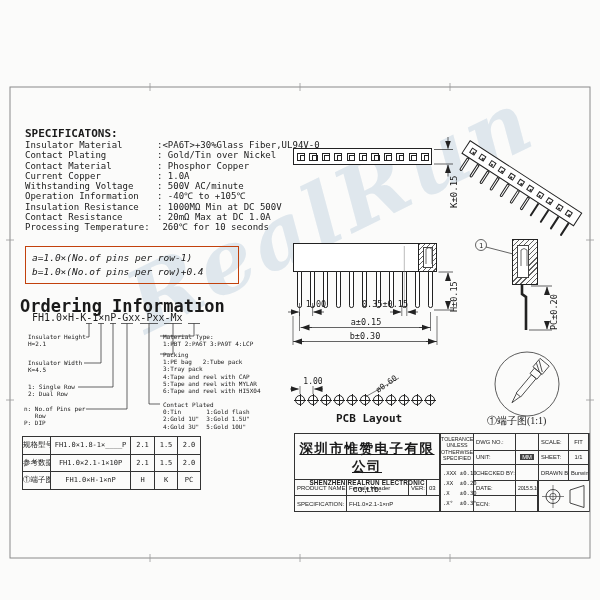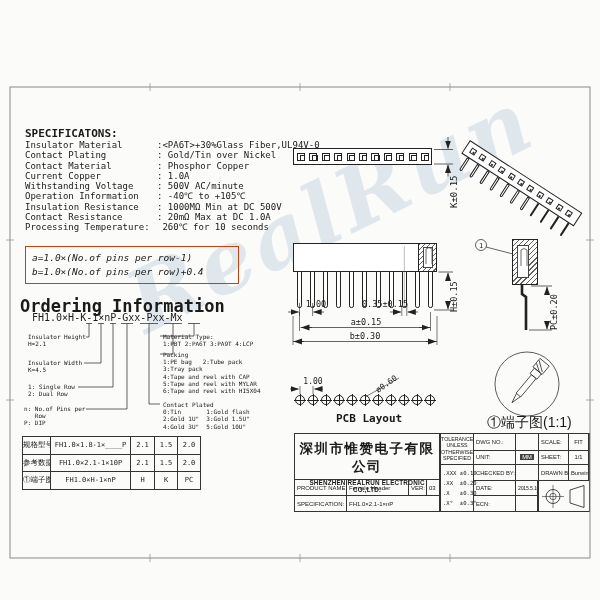--- a/index.html
+++ b/index.html
@@ -53,35 +53,35 @@
   
   .sec-block { left:512px; top:239px; width:26px; height:46px; border:0.8px solid #222; position:absolute; }
   .sec-slot { position:absolute; left:4px; top:5px; width:12px; height:33px; background:#fff; border:0.8px solid #444; }
 
   
   .pcb-row { left:295px; top:395px; display:flex; gap:3px; position:absolute; }
   .hole { width:10px; height:10px; border:1px solid #222; border-radius:50%; position:relative; background:#fff; }
   .hole:before { content:""; position:absolute; left:-2px; right:-2px; top:50%; height:0.8px; background:#222; }
   .hole:after  { content:""; position:absolute; top:-2px; bottom:-2px; left:50%; width:0.8px; background:#222; }
   .pcb-caption { left:336px; top:412px; font-size:11px; font-weight:bold; }
-  .detail-caption { left:487px; top:414px; font-size:14px; font-family:Liberation Sans, sans-serif; }
+  .detail-caption { left:487px; top:414px; font-size:10px; font-family:Liberation Serif, serif; }
 
   
   table.order-tbl { position:absolute; left:22px; top:436px; width:178px; border-collapse:collapse;
     table-layout:fixed; font-size:7px; z-index:3; }
   table.order-tbl td { border:1px solid #333; height:17.5px; text-align:center; vertical-align:middle;
     overflow:hidden; white-space:nowrap; }
   td.cn { font-family:"Liberation Sans",sans-serif; font-size:7.5px; }
 
   
   .tb { position:absolute; border:1px solid #333; background:transparent; z-index:3;
     font-family:"Liberation Sans",sans-serif; }
   .tb-left { left:294px; top:433px; width:146px; height:79px; }
   .company { height:46px; border-bottom:1px solid #333; text-align:center; padding-top:6px; }
-  .company-cn { font-size:13.5px; font-weight:bold; letter-spacing:1.5px; font-family:"Liberation Sans",sans-serif; }
+  .company-cn { font-size:13.5px; font-weight:bold; letter-spacing:1.5px; font-family:"Liberation Sans",sans-serif;text-decoration:underline; }
   .company-en { font-size:6.3px; font-weight:bold; margin-top:3px; letter-spacing:0.2px; }
   .tb-row { display:flex; border-bottom:1px solid #333; height:16px; }
   .tb-row:last-child { border-bottom:none; height:15px; }
   .tb-cell { border-right:1px solid #333; font-size:6px; display:flex; align-items:center; padding-left:2px;
     overflow:hidden; white-space:nowrap; }
   .tb-cell:last-child { border-right:none; }
   .tb-right { left:440px; top:433px; width:150px; height:79px; display:flex; }
   .tolcol { width:33px; border-right:1px solid #333; }
   .tol-title { height:31px; border-bottom:1px solid #333; font-size:5.3px; line-height:6.4px;
     text-align:center; padding-top:2px; white-space:pre-line; }

